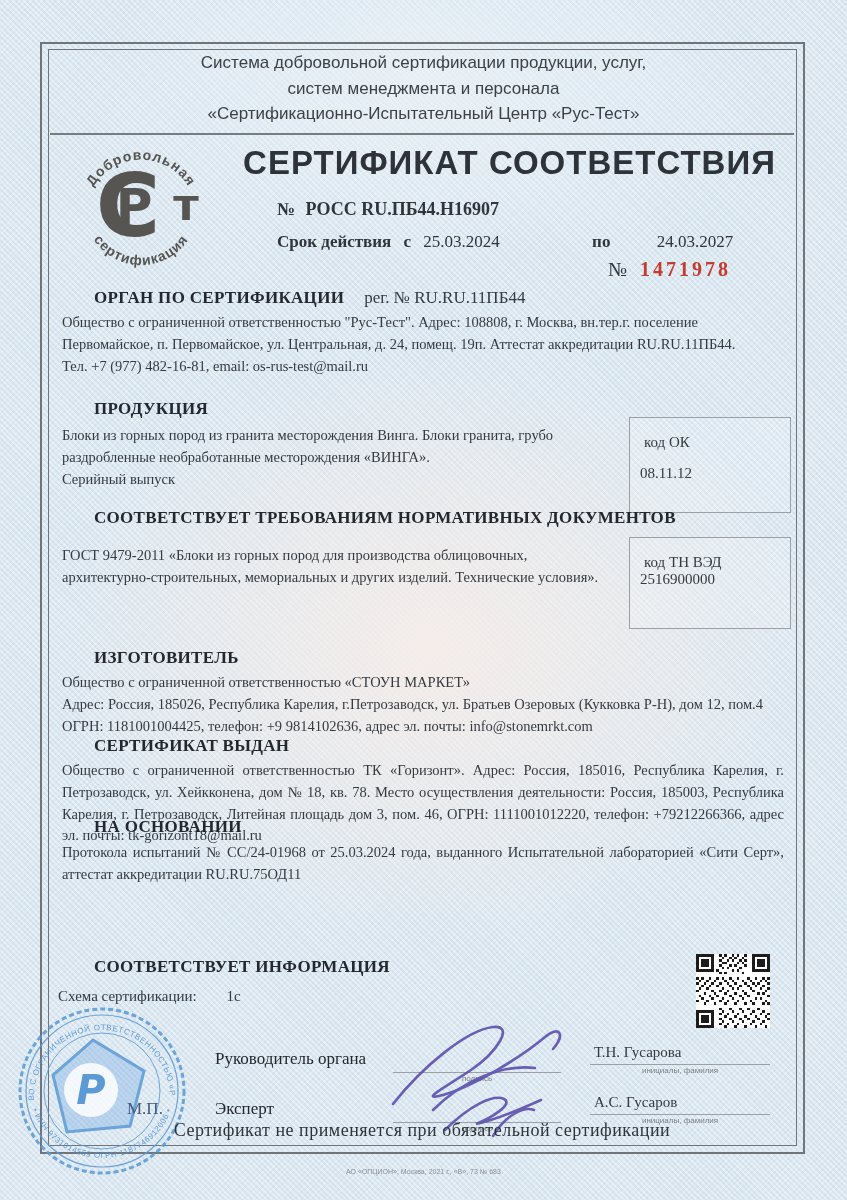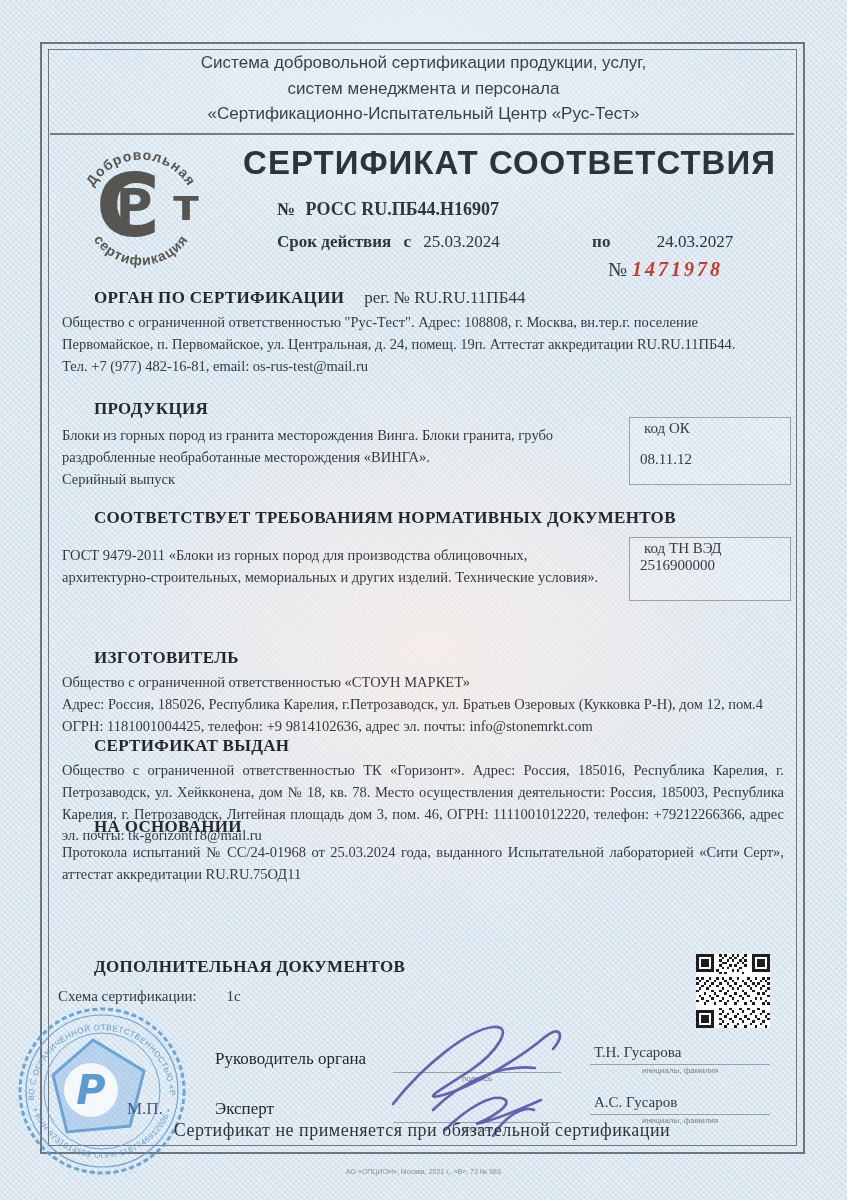--- a/index.html
+++ b/index.html
@@ -17,25 +17,25 @@
   .frame-inner{position:absolute; left:48px; top:49px; width:747px; height:1095px; border:1px solid #70757a;}
   .abs{position:absolute;}
   .header-block{left:60px; top:50px; width:727px; text-align:center; font-size:17px; line-height:1.5; color:#3c4146; font-family:"Liberation Sans", sans-serif;}
   .header-rule{left:50px; top:133px; width:744px; border-top:2px solid #777c80;}
   .doc-title{left:222px; top:144px; width:575px; text-align:center; font-family:"Liberation Sans", sans-serif;
     font-weight:bold; font-size:33px; letter-spacing:1px; color:#2d3338;}
   .reg-line{left:277px; top:199px; font-size:18px; font-weight:600; color:#2f353b;}
   .validity-line{left:277px; top:232px; font-size:17px; color:#2f353b;}
   .validity-line .lbl{font-weight:bold;}
   .blank-no{left:608px; top:258px; font-size:20px; color:#2f353b;}
-  .blank-no .num{color:#c43b30; letter-spacing:3px; font-weight:600; margin-left:0;font-style:italic;}
+  .blank-no .num{color:#c43b30; letter-spacing:3px; font-weight:600; margin-left:8px;}
   .sec-head{font-weight:bold; font-size:17px; color:#23282e; letter-spacing:0.3px;margin-left:32px;}
   .body-text{font-size:14.5px; line-height:1.5; color:#343a40;}
   .just{text-align:justify;}
-  .code-box{border:1px solid #9aa0a5; background:rgba(255,255,255,0.15); padding:2px 10px; font-size:15px; color:#343a40;}
+  .code-box{border:1px solid #9aa0a5; background:rgba(255,255,255,0.15); padding:16px 10px; font-size:15px; color:#343a40;}
   .code-box .cap{margin-left:4px;}
   .sig-row-label{font-weight:normal; font-size:17px; color:#23282e;}
   .sig-line{border-bottom:1px solid #9aa0a5; height:0;}
   .tiny-cap{font-size:8px; color:#7c8186; text-align:center; font-family:"Liberation Sans", sans-serif;}
   .sig-name{font-size:15px; color:#343a40;}
   .footer-note{left:50px; top:1120px; width:744px; text-align:center; font-size:18px; letter-spacing:0.5px; color:#2f343a;}
   .print-info{left:0; top:1168px; width:847px; text-align:center; font-size:7px; color:#8a8f94; font-family:"Liberation Sans", sans-serif;}
   .scheme-line{left:58px; top:988px; font-size:15px; color:#343a40;}
   .scheme-line .val{margin-left:26px;}
   .reg-suffix{font-weight:normal; font-size:17px; margin-left:16px;}
@@ -123,21 +123,21 @@
     <div>Адрес: Россия, 185026, Республика Карелия, г.Петрозаводск, ул. Братьев Озеровых (Кукковка Р-Н), дом 12, пом.4</div>
     <div>ОГРН: 1181001004425, телефон: +9 9814102636, адрес эл. почты: info@stonemrkt.com</div>
   </div>
 
   <div class="abs sec-head" style="left:62px; top:736px;">СЕРТИФИКАТ ВЫДАН</div>
   <div class="abs body-text just" style="left:62px; top:760px; width:722px;">Общество с ограниченной ответственностью ТК «Горизонт». Адрес: Россия, 185016, Республика Карелия, г. Петрозаводск, ул. Хейкконена, дом № 18, кв. 78. Место осуществления деятельности: Россия, 185003, Республика Карелия, г. Петрозаводск, Литейная площадь дом 3, пом. 46, ОГРН: 1111001012220, телефон: +79212266366, адрес эл. почты: tk-gorizont18@mail.ru</div>
 
   <div class="abs sec-head" style="left:62px; top:817px;">НА ОСНОВАНИИ</div>
   <div class="abs body-text just" style="left:62px; top:842px; width:722px;">Протокола испытаний № СС/24-01968 от 25.03.2024 года, выданного Испытательной лабораторией «Сити Серт», аттестат аккредитации RU.RU.75ОД11</div>
 
-  <div class="abs sec-head" style="left:62px; top:957px;">ДОПОЛНИТЕЛЬНАЯ ДОКУМЕНТОВ</div>
+  <div class="abs sec-head" style="left:62px; top:957px;">СООТВЕТСТВУЕТ ИНФОРМАЦИЯ</div>
   <div class="abs scheme-line">
     <span>Схема сертификации:</span>
     <span class="val">1с</span>
   </div>
 
   <svg class="abs" style="left:696px; top:954px;" width="74" height="74" viewBox="0 0 29 29" shape-rendering="crispEdges">
     <rect x="0" y="0" width="29" height="29" fill="#ffffff"></rect>
     <g fill="#1c1c1c">
       <rect x="0" y="0" width="7" height="7"></rect>
         <rect x="1" y="1" width="5" height="5" fill="#ffffff"></rect>

